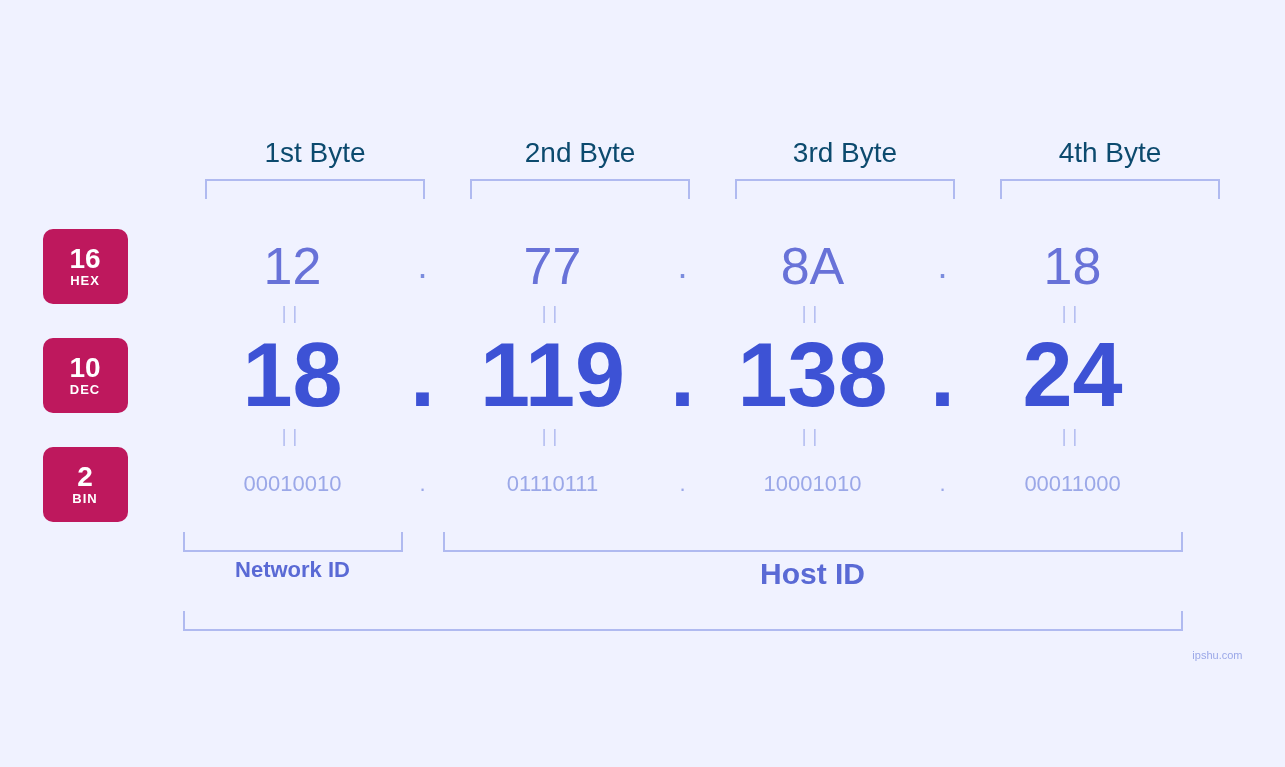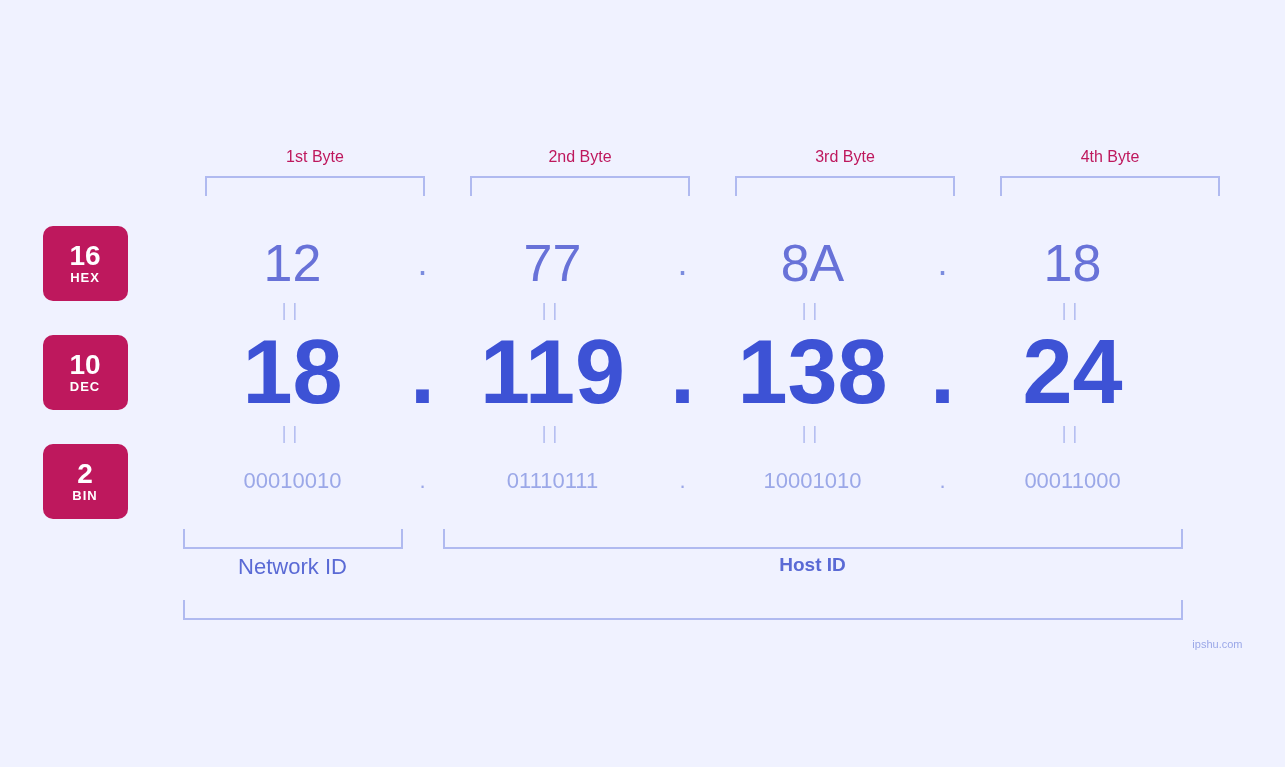--- a/index.html
+++ b/index.html
@@ -26,22 +26,22 @@
 
     
     .byte-headers {
       display: flex;
       justify-content: space-around;
       padding-left: 140px;
       margin-bottom: 10px;
     }
 
     .byte-header {
-      color: #be185d;
-      font-size: 16px;
+      color: #0c4a6e;
+      font-size: 28px;
       font-weight: 400;
       text-align: center;
       width: 220px;
     }
 
     
     .top-brackets {
       display: flex;
       justify-content: space-around;
       padding-left: 140px;
@@ -174,28 +174,28 @@
     .bottom-labels {
       display: flex;
       margin-top: 5px;
     }
 
     .network-label {
       width: 220px;
       text-align: center;
       color: #5a6ad5;
       font-size: 22px;
-      font-weight: 400;
+      font-weight: 700;
     }
 
     .host-label {
       width: calc(220px + 40px + 220px + 40px + 220px);
       text-align: center;
       color: #5a6ad5;
-      font-size: 19px;
+      font-size: 30px;
       font-weight: 600;
       margin-left: 40px;
     }
 
     
     .class-bracket-row {
       display: flex;
       margin-top: 20px;
     }
 

